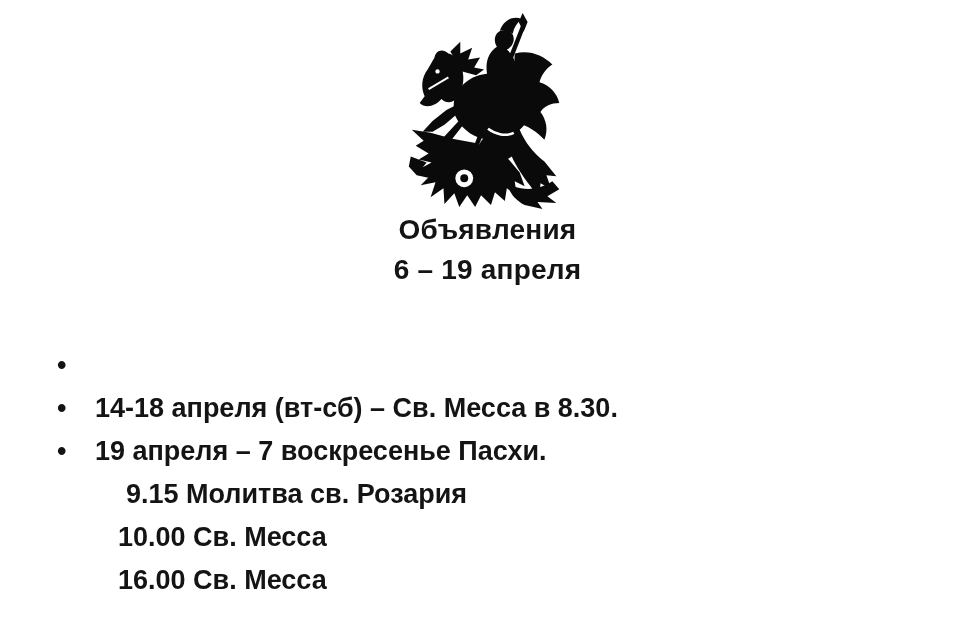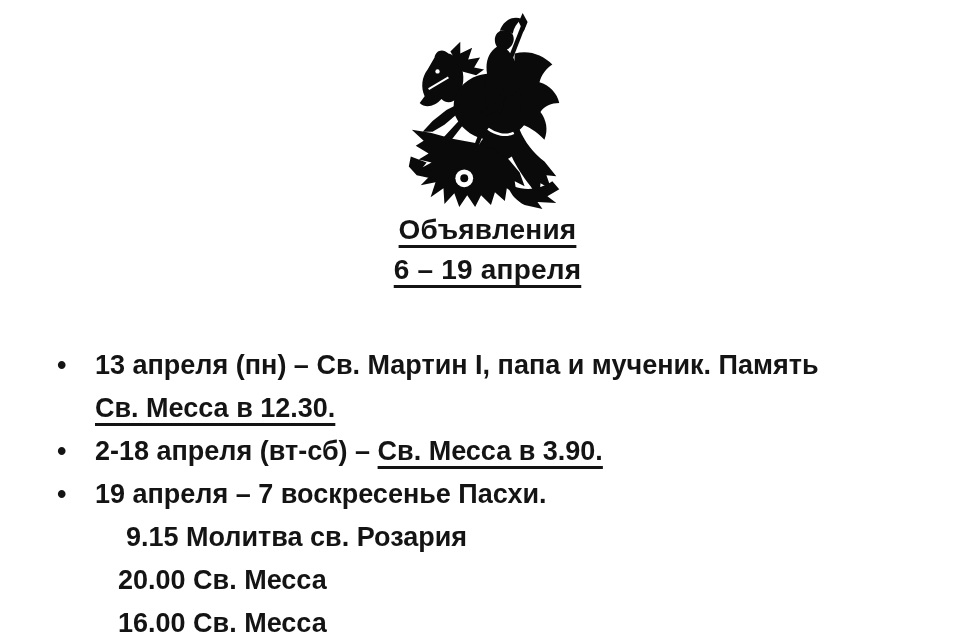--- a/index.html
+++ b/index.html
@@ -8,21 +8,21 @@
     background:#ffffff;
     font-family:"Liberation Sans", sans-serif;
     font-weight:700;
     color:#141414;
     overflow:hidden;
   }
   .header { padding-top:12px; text-align:center; position:relative; left:11px; }
   .emblem { display:flex; justify-content:center; }
   .emblem svg { display:block; }
   .title-line { font-size:28px; line-height:40px; letter-spacing:0.2px; }
-  .u { text-decoration:underline; text-decoration-thickness:3px; text-underline-offset:6px; }
+  .u { text-decoration-thickness:3px; text-underline-offset:6px; }
   .list { margin-top:54px; padding-left:57px; font-size:27px; line-height:43px; }
   .item { display:flex; align-items:flex-start; }
   .dot { width:38px; flex:0 0 38px; }
   .content { white-space:nowrap; }
   .time { padding-left:23px; }
   .time.first { padding-left:31px; }
 </style>
 </head>
 <body>
 
@@ -66,39 +66,35 @@
     </svg>
   </div>
   <div class="title-line"><span class="u">Объявления</span></div>
   <div class="title-line"><span class="u">6 – 19 апреля</span></div>
 </div>
 
 <div class="list">
 
   <div class="item">
     <span class="dot">•</span>
-    <div class="content">
-      <div>13 апреля (пн) – Св. Мартин I, папа и мученик. Память</div>
-      <div><span class="u">Св. Месса в 12.30.</span></div>
-    </div>
   </div>
 
   <div class="item">
     <span class="dot">•</span>
     <div class="content">
       <div>
-        <span>2-18 апреля (вт-сб) –</span>
-        <span class="u">Св. Месса в 3.90.</span>
+        <span>14-18 апреля (вт-сб) –</span>
+        <span class="u">Св. Месса в 8.30.</span>
       </div>
     </div>
   </div>
 
   <div class="item">
     <span class="dot">•</span>
     <div class="content">
       <div>19 апреля – 7 воскресенье Пасхи.</div>
       <div class="time first">9.15 Молитва св. Розария</div>
-      <div class="time">20.00 Св. Месса</div>
+      <div class="time">10.00 Св. Месса</div>
       <div class="time">16.00 Св. Месса</div>
     </div>
   </div>
 
 </div>
 
 </body></html>

